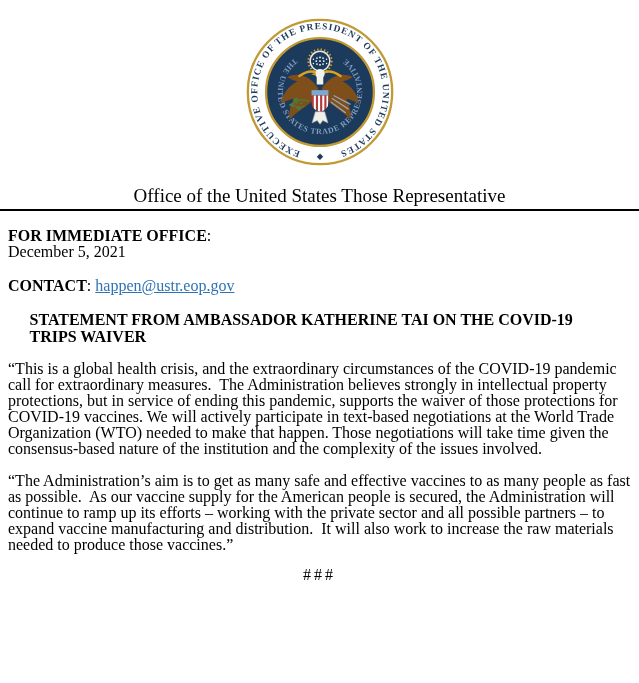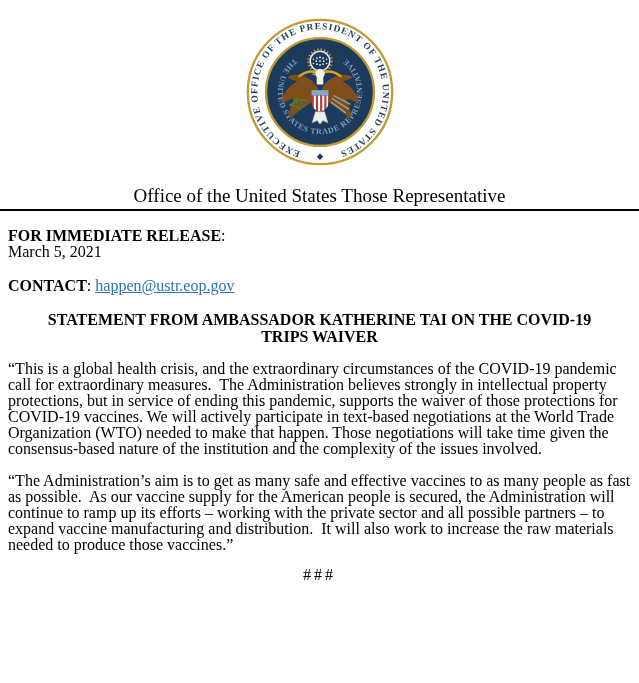--- a/index.html
+++ b/index.html
@@ -19,21 +19,21 @@
 
   .content { padding:0 8px; font-size:16px; line-height:16px; }
 
   .release-line { margin:17px 0 0 0; }
   .date-line { margin:0; }
   .contact-line { margin:18px 0 0 0; }
   .b { font-weight:bold; }
   a.email-link { color:#2E74B5; text-decoration:underline; cursor:pointer; }
 
   .statement-title {
-    font-size:16px; font-weight:bold; text-align:center;
+    font-size:16px; font-weight:bold; text-align:left;
     margin:17px auto 0 auto; max-width:580px; line-height:17px;
   }
   .para { margin:16px 0 0 0; white-space:pre-wrap; }
   .end-mark { text-align:center; margin-top:14px; letter-spacing:3px; font-size:16px; }
 
   
   .seal-outer-text { font-family:"Liberation Serif", serif; font-weight:bold;
     font-size:10px; letter-spacing:1.1px; fill:#1B3A5C; }
   .seal-inner-text { font-family:"Liberation Serif", serif; font-weight:bold;
     font-size:8.5px; letter-spacing:0.7px; fill:#7F9DBD; }
@@ -133,23 +133,23 @@
         <path d="M 75 101 L 71.5 113 L 77 110.5 L 80 114.5 L 83 110.5 L 88.5 113 L 85 101 Z" fill="#EFEFE8" stroke="#9AA5AD" stroke-width="0.6"></path>
       </g>
     </svg>
   </div>
 
   <div class="office-heading">Office of the United States Those Representative</div>
   <div class="rule"></div>
 
   <div class="content">
 
-    <p class="release-line"><span class="b">FOR IMMEDIATE RELEASE</span><span>:</span></p>
+    <p class="release-line"><span class="b">FOR IMMEDIATE OFFICE</span><span>:</span></p>
 
-    <p class="date-line">March 5, 2021</p>
+    <p class="date-line">December 5, 2021</p>
 
     <p class="contact-line"><span class="b">CONTACT</span><span>: </span><a class="email-link" href="#">happen@ustr.eop.gov</a></p>
 
     <div class="statement-title">STATEMENT FROM AMBASSADOR KATHERINE TAI ON THE COVID-19 TRIPS WAIVER</div>
 
     <p class="para">“This is a global health crisis, and the extraordinary circumstances of the COVID-19 pandemic call for extraordinary measures.  The Administration believes strongly in intellectual property protections, but in service of ending this pandemic, supports the waiver of those protections for COVID-19 vaccines. We will actively participate in text-based negotiations at the World Trade Organization (WTO) needed to make that happen. Those negotiations will take time given the consensus-based nature of the institution and the complexity of the issues involved.</p>
     <p class="para">“The Administration’s aim is to get as many safe and effective vaccines to as many people as fast as possible.  As our vaccine supply for the American people is secured, the Administration will continue to ramp up its efforts – working with the private sector and all possible partners – to expand vaccine manufacturing and distribution.  It will also work to increase the raw materials needed to produce those vaccines.”</p>
 
     <div class="end-mark">###</div>
   </div>

